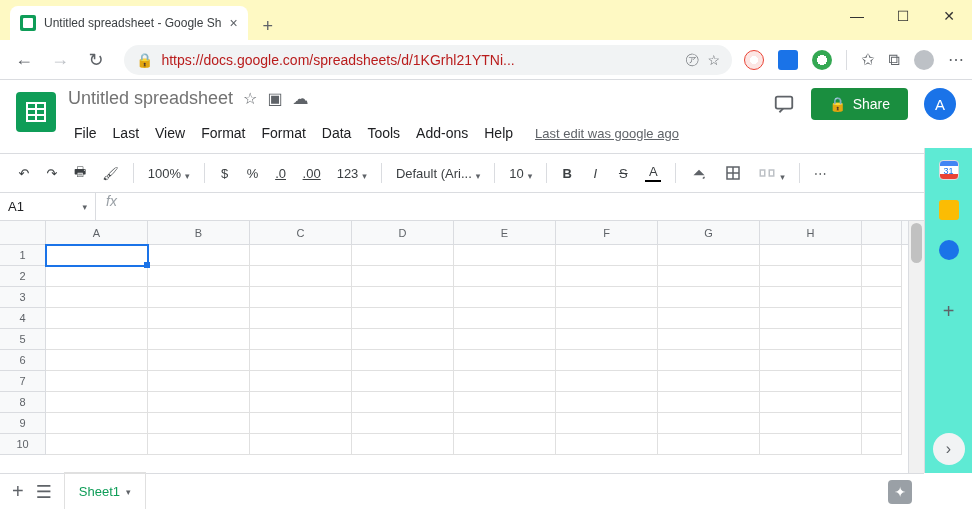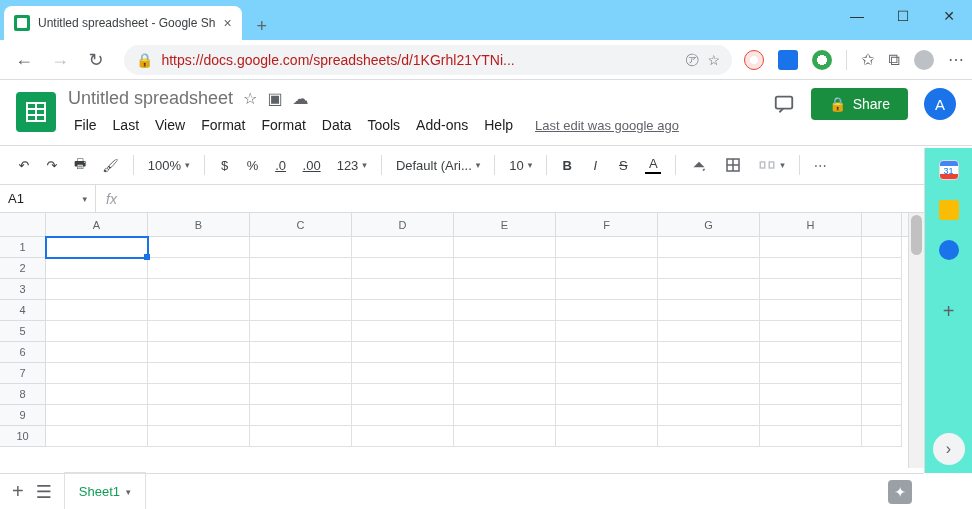--- a/index.html
+++ b/index.html
@@ -1,21 +1,21 @@
 <!DOCTYPE html>
 <html><head>
 <meta charset="utf-8">
 <style>
 * { margin: 0; padding: 0; box-sizing: border-box; font-family: Arial, sans-serif; }
 body { width: 972px; height: 509px; background: #fff; overflow: hidden; position: relative; }
 
 .window-controls { position: absolute; top: 0; right: 0; display: flex; height: 32px; align-items: center; }
 .window-controls div { width: 46px; height: 32px; display: flex; align-items: center; justify-content: center; font-size: 14px; color: #333; cursor: default; }
 
-.tab-strip { height: 40px; background: #7dd3fc; display: flex; align-items: flex-end; padding-left: 4px; padding-top: 6px; }
+.tab-strip { height: 40px; background: #fef9c3; display: flex; align-items: flex-end; padding-left: 10px; padding-top: 6px; }
 .tab { background: #fff; height: 34px; border-radius: 8px 8px 0 0; display: flex; align-items: center; padding: 0 10px; gap: 8px; font-size: 12px; color: #3c4043; min-width: 230px; position: relative; }
 .tab-favicon { width: 16px; height: 16px; background: #0f9d58; border-radius: 2px; display: flex; align-items: center; justify-content: center; }
 .tab-favicon::after { content: ""; width: 10px; height: 10px; background: linear-gradient(to right, #fff 33%, transparent 33%), linear-gradient(to bottom, #fff 33%, transparent 33%); background-color: #fff; border-radius: 1px; }
 .tab-close { font-size: 14px; color: #5f6368; }
 .new-tab { width: 28px; height: 28px; display: flex; align-items: center; justify-content: center; font-size: 18px; color: #5f6368; margin-left: 6px; }
 
 .addr-bar { height: 40px; background: #fff; border-bottom: 1px solid #dadce0; display: flex; align-items: center; padding: 0 8px; gap: 4px; }
 .nav-btn { width: 32px; height: 32px; display: flex; align-items: center; justify-content: center; color: #5f6368; font-size: 18px; border-radius: 50%; }
 .nav-btn.disabled { color: #bdc1c6; }
 .url-box { flex: 1; height: 30px; background: #f1f3f4; border-radius: 15px; display: flex; align-items: center; padding: 0 12px; gap: 8px; font-size: 14px; color: #5f6368; margin: 0 8px; }
@@ -24,35 +24,35 @@
 .ext-icon { width: 20px; height: 20px; border-radius: 50%; }
 
 .doc-header { display: flex; align-items: flex-start; padding: 8px 16px 0 16px; gap: 12px; }
 .sheets-logo { width: 40px; height: 40px; background: #0f9d58; border-radius: 4px; display: flex; align-items: center; justify-content: center; margin-top: 4px; }
 .sheets-logo-grid { width: 20px; height: 20px; background: #fff; display: grid; grid-template-columns: 1fr 1fr; grid-template-rows: 1fr 1fr 1fr; gap: 2px; padding: 2px; }
 .sheets-logo-grid span { background: #0f9d58; }
 .doc-title-area { flex: 1; }
 .doc-title-row { display: flex; align-items: center; gap: 10px; }
 .doc-title { font-size: 18px; color: #737373; }
 .title-icon { color: #5f6368; font-size: 16px; }
-.menu-row { display: flex; gap: 4px; font-size: 14px; color: #202124; margin-top: 4px; align-items: center; }
+.menu-row { display: flex; gap: 4px; font-size: 14px; color: #202124; margin-top: 12px; align-items: center; }
 .menu-item { padding: 4px 6px; cursor: default; }
 .last-edit { color: #5f6368; text-decoration: underline; margin-left: 12px; font-size: 13px; }
 .header-right { display: flex; align-items: center; gap: 16px; }
 .comment-btn { color: #5f6368; font-size: 20px; }
 .share-btn { background: #1a8e3f; color: #fff; padding: 8px 18px; border-radius: 4px; font-size: 14px; display: flex; align-items: center; gap: 6px; }
 .avatar { width: 32px; height: 32px; border-radius: 50%; background: #1a73e8; color: #fff; display: flex; align-items: center; justify-content: center; font-size: 15px; }
 
 .toolbar { height: 40px; border-top: 1px solid #dadce0; border-bottom: 1px solid #dadce0; display: flex; align-items: center; padding: 0 12px; gap: 4px; font-size: 13px; color: #3c4043; margin-top: 8px; }
 .tb-btn { padding: 4px 6px; display: flex; align-items: center; justify-content: center; min-width: 24px; height: 26px; }
 .tb-sep { width: 1px; height: 20px; background: #dadce0; margin: 0 4px; }
-.tb-drop { display: flex; align-items: center; gap: 4px; padding: 4px 6px; }
+.tb-drop { display: flex; align-items: flex-end; gap: 4px; padding: 4px 6px; }
 .tb-drop::after { content: "▾"; font-size: 9px; color: #5f6368; }
 
-.formula-bar { height: 28px; border-bottom: 1px solid #dadce0; display: flex; align-items: center; }
+.formula-bar { height: 28px; border-bottom: 1px solid #dadce0; display: flex; align-items: flex-start; }
 .name-box { width: 96px; height: 100%; border-right: 1px solid #dadce0; display: flex; align-items: center; padding: 0 8px; font-size: 13px; color: #202124; justify-content: space-between; }
 .name-box::after { content: "▾"; font-size: 9px; color: #5f6368; }
 .fx-label { padding: 0 10px; color: #9aa0a6; font-style: italic; font-size: 14px; }
 .fx-input { flex: 1; height: 100%; }
 
 .sheet-area { display: flex; height: calc(100% - 40px - 40px - 70px - 40px - 28px - 36px); }
 .grid-main { flex: 1; overflow: hidden; position: relative; }
 .col-headers { display: flex; height: 24px; background: #f8f9fa; border-bottom: 1px solid #dadce0; }
 .corner { width: 46px; background: #f8f9fa; border-right: 1px solid #dadce0; }
 .col-h { flex: 0 0 102px; border-right: 1px solid #dadce0; display: flex; align-items: center; justify-content: center; font-size: 11px; color: #5f6368; }

